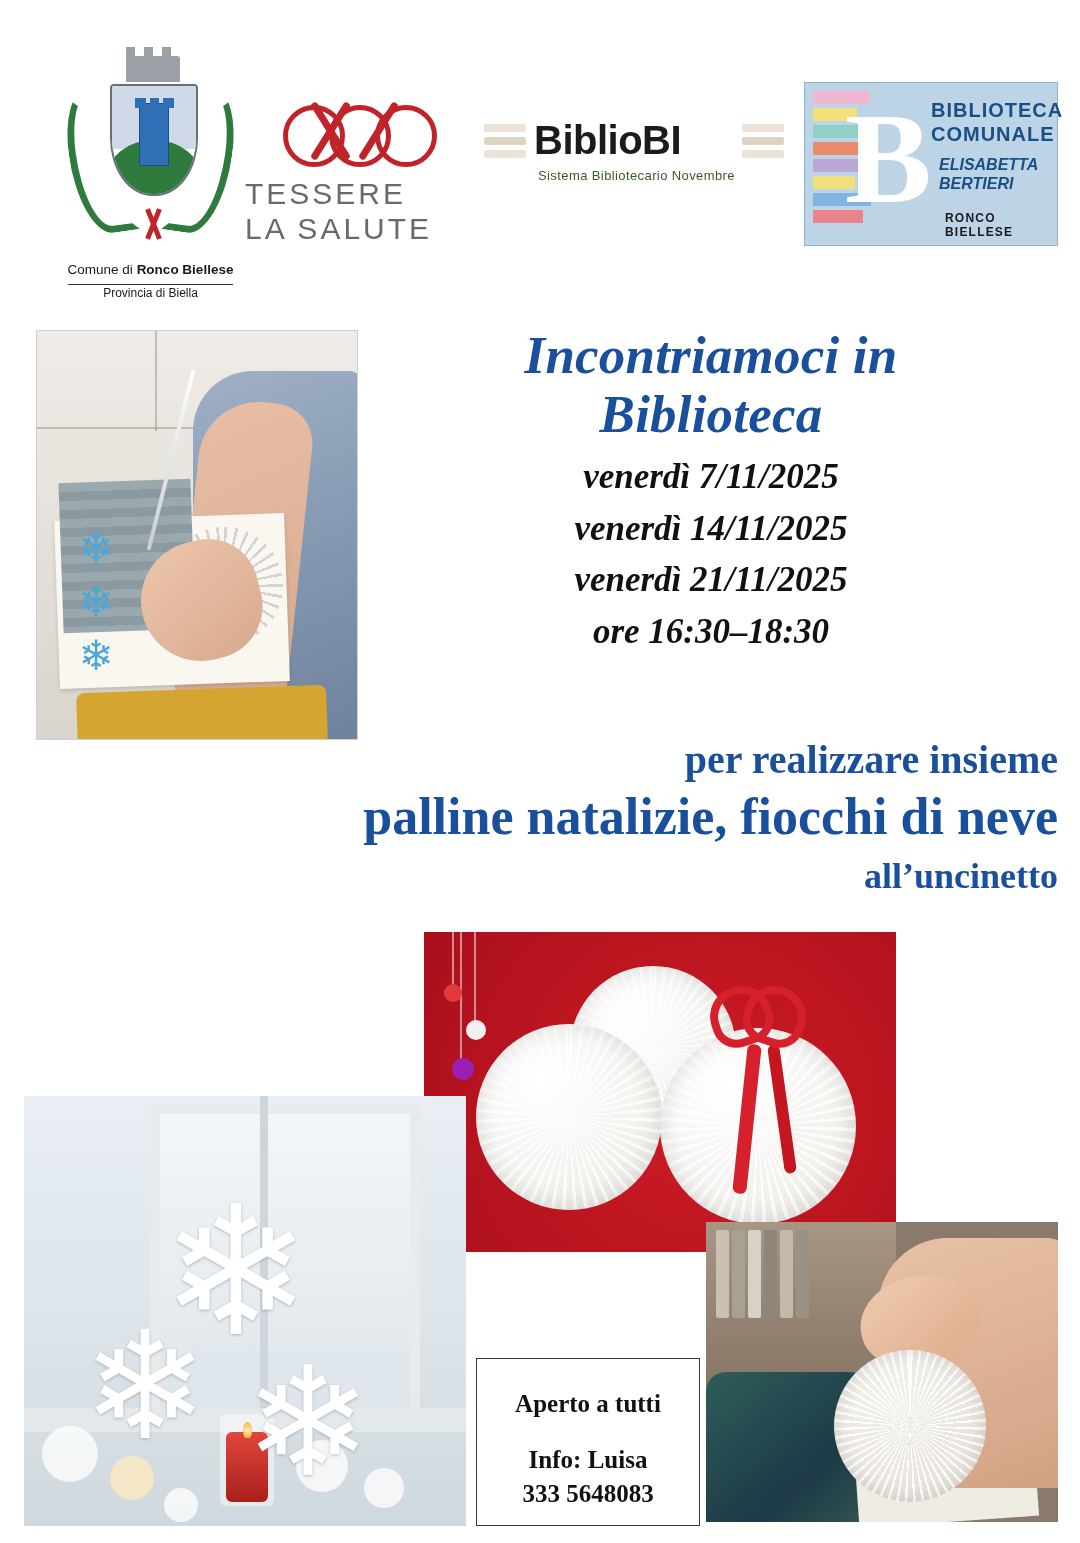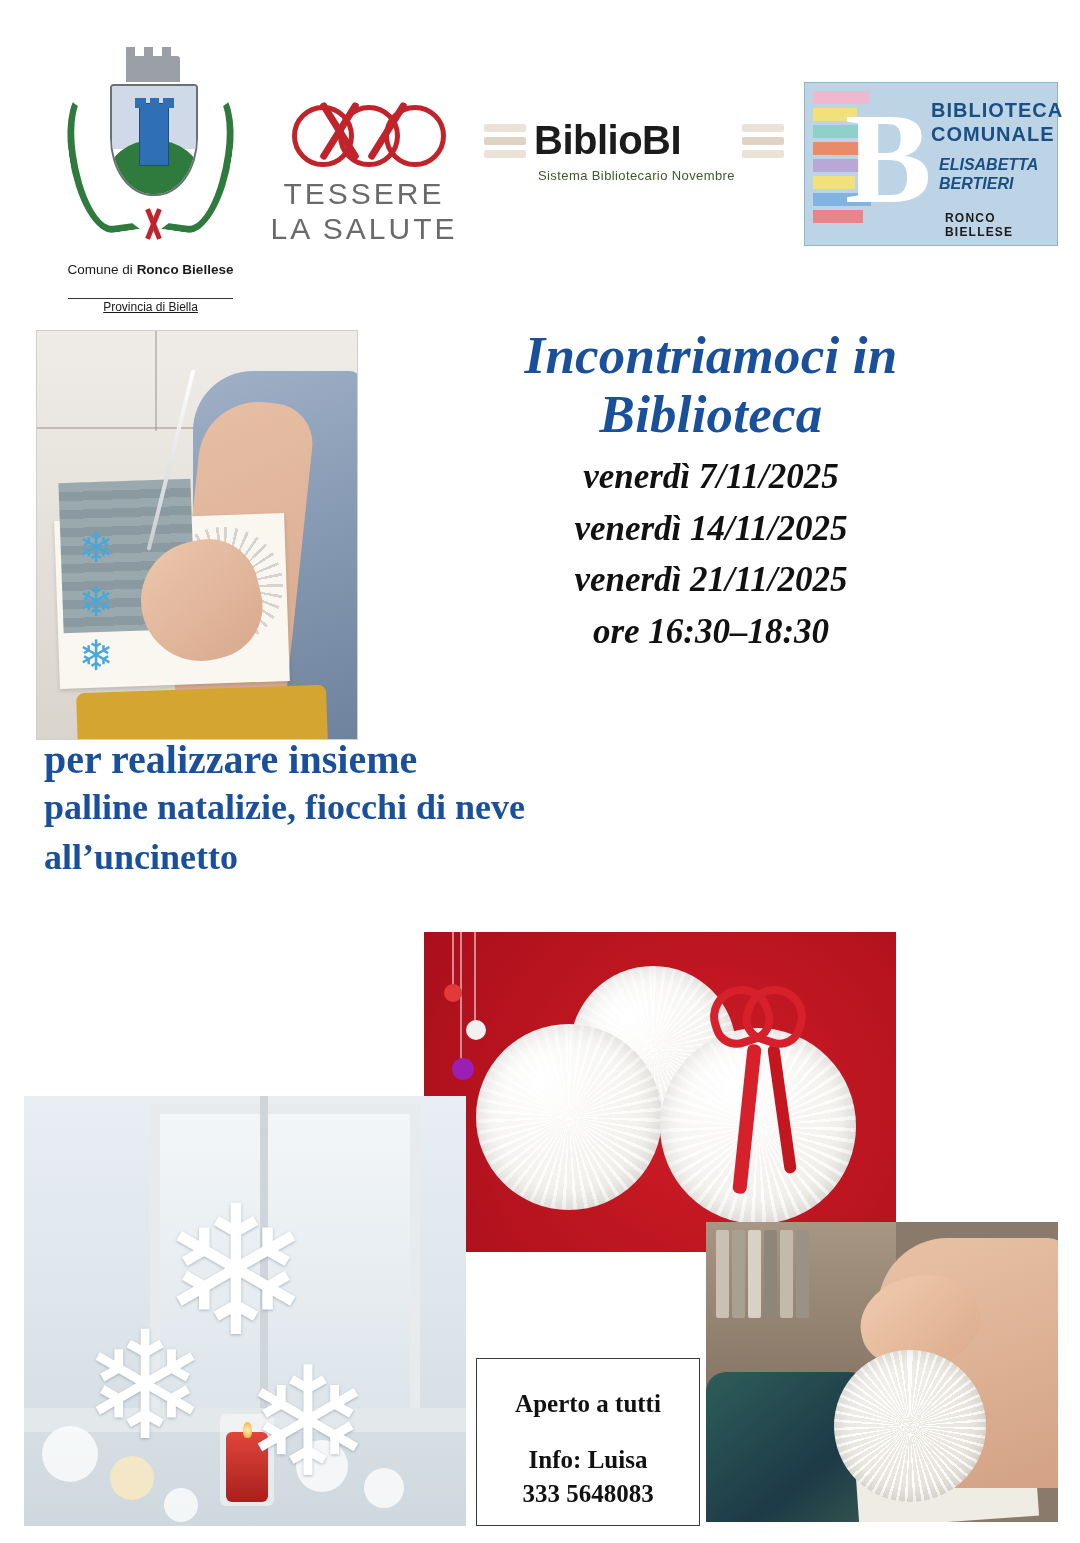--- a/index.html
+++ b/index.html
@@ -126,30 +126,29 @@
   }
   .crest-ribbon:before { transform: rotate(22deg); }
   .crest-ribbon:after  { transform: rotate(-22deg); }
   .comune-caption {
     font-family: "Liberation Sans", sans-serif;
     font-size: 13px;
     color: #1a1a1a;
     line-height: 1.45;
     margin-top: 2px;
   }
-  .comune-caption .l1 { font-size: 13.5px; border-bottom: 1px solid #333; display: inline-block; padding-bottom: 18px;}
+  .comune-caption .l1 { font-size: 13.5px; border-bottom: 1px solid #333; display: inline-block; padding-bottom: 4px;}
   .comune-caption .l1 b { font-weight: bold; }
-  .comune-caption .l2 { font-size: 12px; text-decoration: underline; }
+  .comune-caption .l2 { font-size: 12px; }
 
   
   .tessere-logo {
     position: absolute;
-    left: 254px; top: 92px;
+    left: 245px; top: 92px;
     width: 220px;
-    text-align: center;
   }
   .tessere-mark {
     position: relative;
     width: 160px; height: 78px;
     margin: 0 auto 6px;
   }
   .tessere-mark .ring {
     position: absolute;
     width: 52px; height: 52px;
     border: 5px solid #c0242a;
@@ -408,32 +407,32 @@
     margin-top: 6px;
     color: #111111;
     font-size: 35px;
     font-weight: bold;
     line-height: 1.48;
   }
   .dates .line { white-space: nowrap; }
 
   .subtitle-block {
     position: absolute;
-    left: 44px; top: 736px;
+    left: 58px; top: 736px;
     width: 1000px;
-    text-align: left;
+    text-align: right;
     color: #1a4f9c;
   }
   .sub1 {
     font-size: 40px;
     font-weight: bold;
     line-height: 1.2;
   }
   .sub2 {
-    font-size: 36px;
+    font-size: 52px;
     font-weight: bold;
     line-height: 1.18;
     margin-top: 2px;
   }
   .sub3 {
     font-size: 36px;
     font-weight: bold;
     line-height: 1.2;
     margin-top: 8px;
   }

